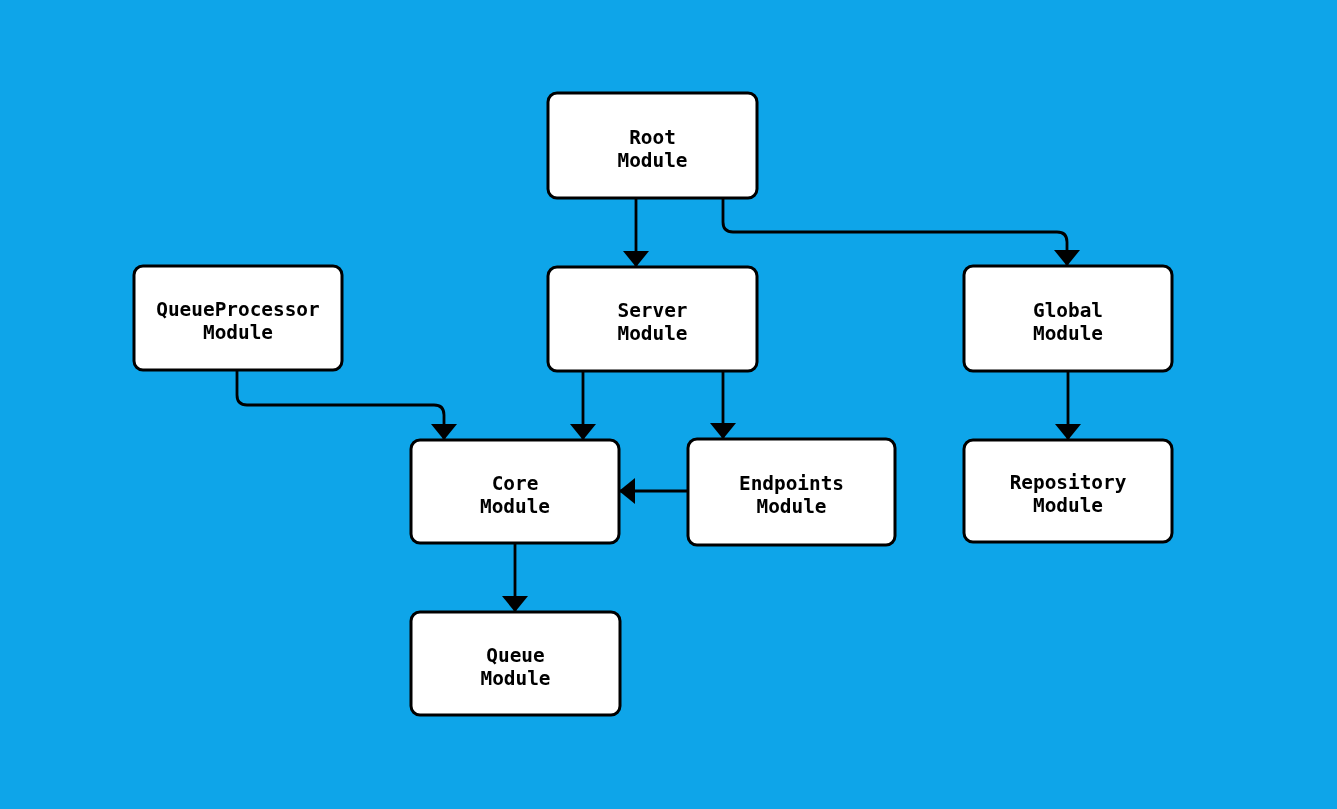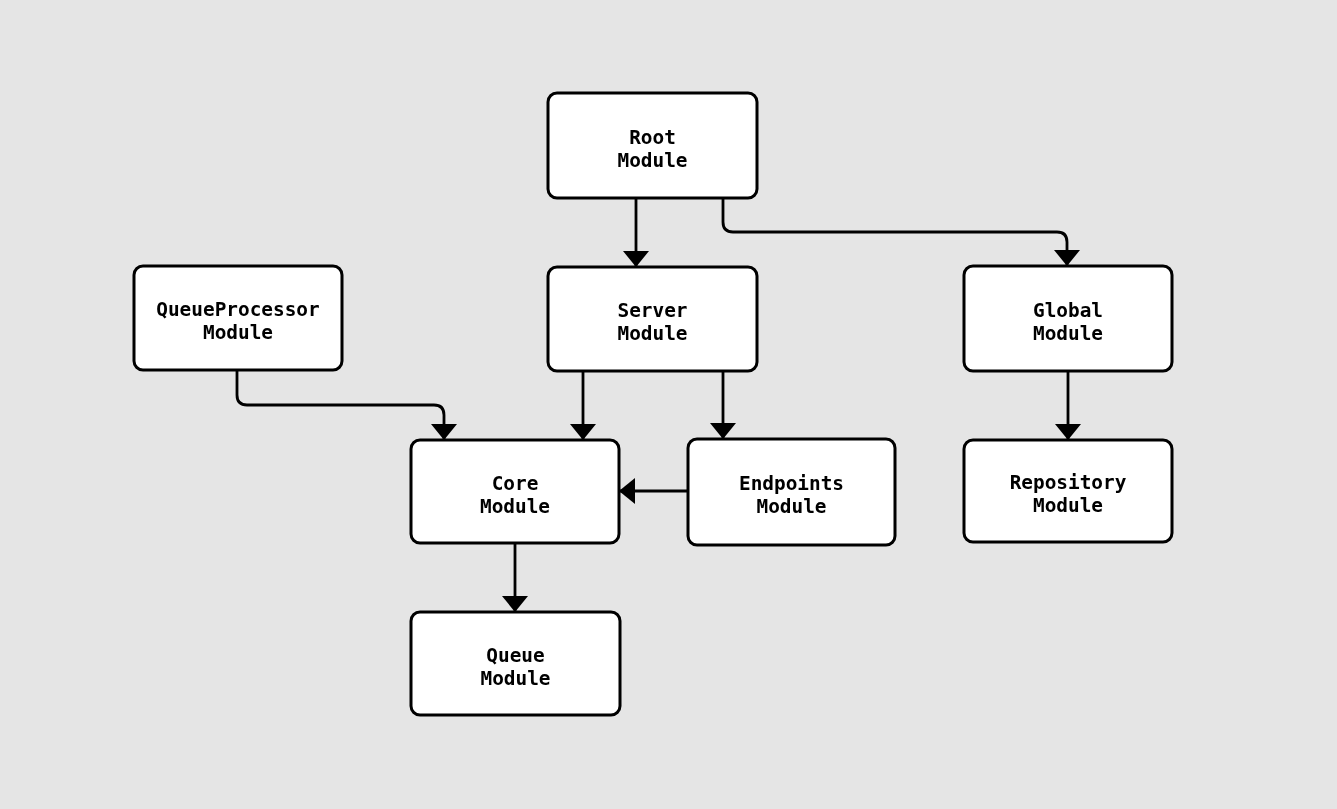--- a/index.html
+++ b/index.html
@@ -4,21 +4,21 @@
 <style>
   html, body {
     margin: 0;
     padding: 0;
     background: #ffffff;
   }
   .canvas {
     position: relative;
     width: 1337px;
     height: 809px;
-    background: #e5e5e5;
+    background: #0ea5e9;
     overflow: hidden;
   }
   svg {
     display: block;
   }
   .node-rect {
     fill: #ffffff;
     stroke: #000000;
     stroke-width: 3px;
   }

